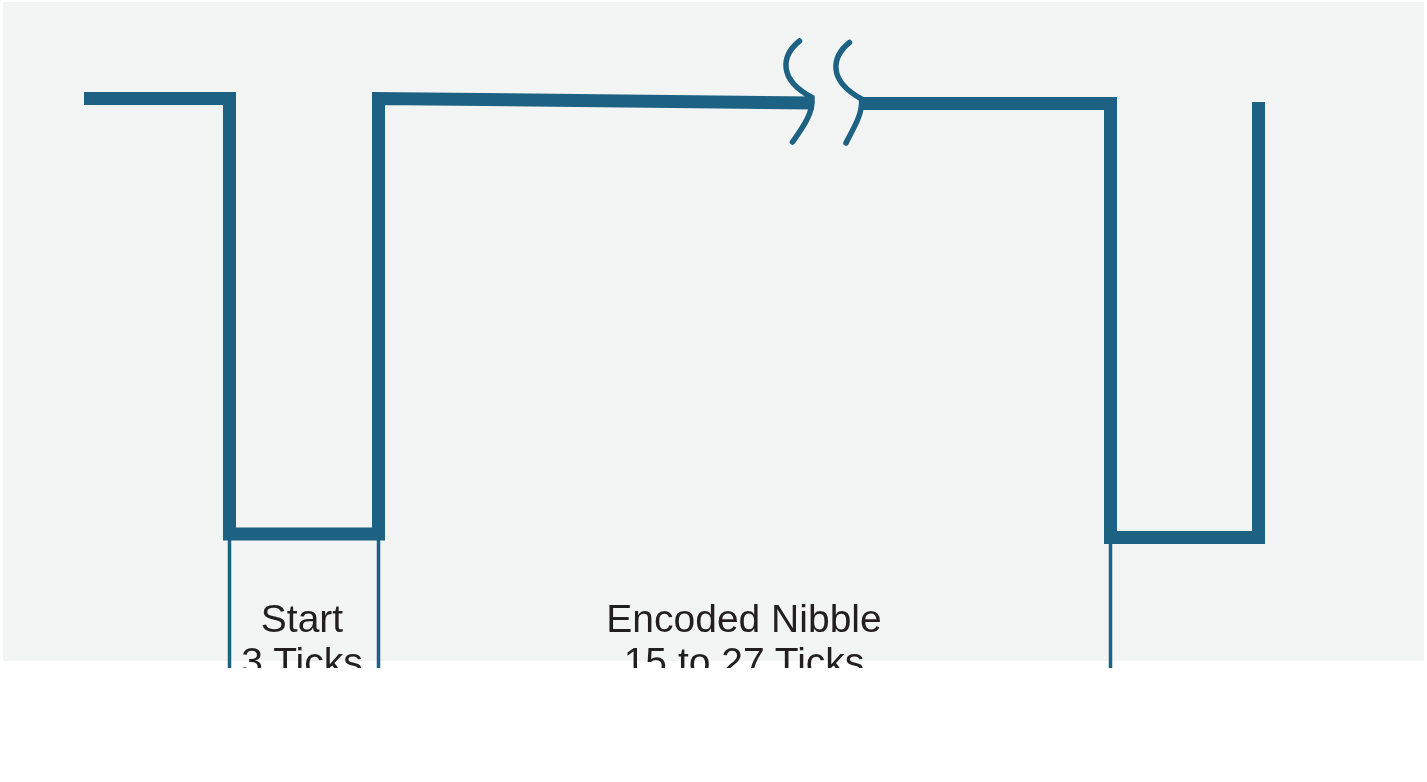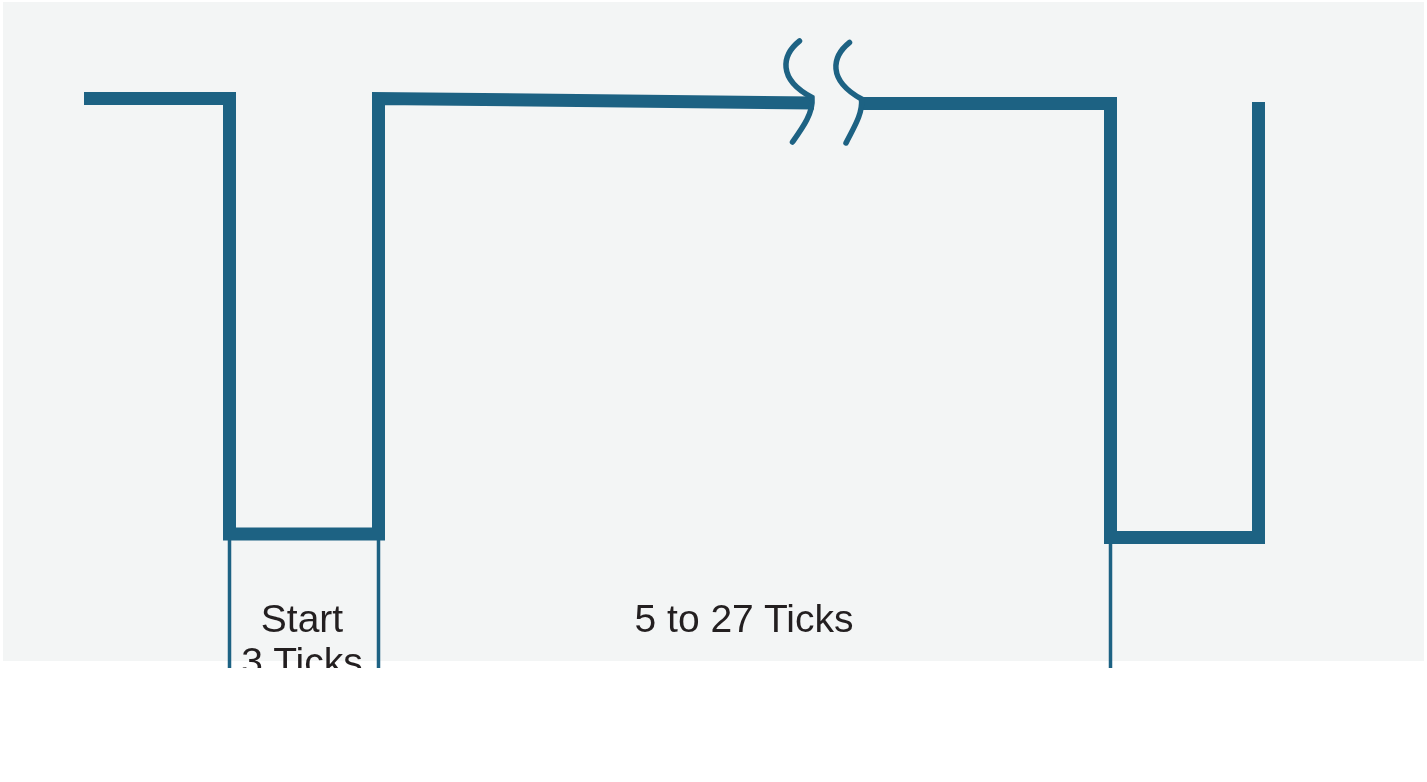--- a/index.html
+++ b/index.html
@@ -56,16 +56,17 @@
     <path d="M 378.5 540 L 378.5 740" fill="none" stroke="#1d6283" stroke-width="3.5"></path>
     <path d="M 1110.5 543.5 L 1110.5 739" fill="none" stroke="#1d6283" stroke-width="3.5"></path>
   </svg>
 
   <div class="label" style="left: 302px; top: 597px;">
     <span>Start</span>
     <span>3 Ticks</span>
   </div>
 
   <div class="label" style="left: 744px; top: 597px;">
-    <span>5 to 27 Ticks</span>
+    <span>Encoded Nibble</span>
+    <span>15 to 27 Ticks</span>
   </div>
 
 </div>
 
 </body></html>

